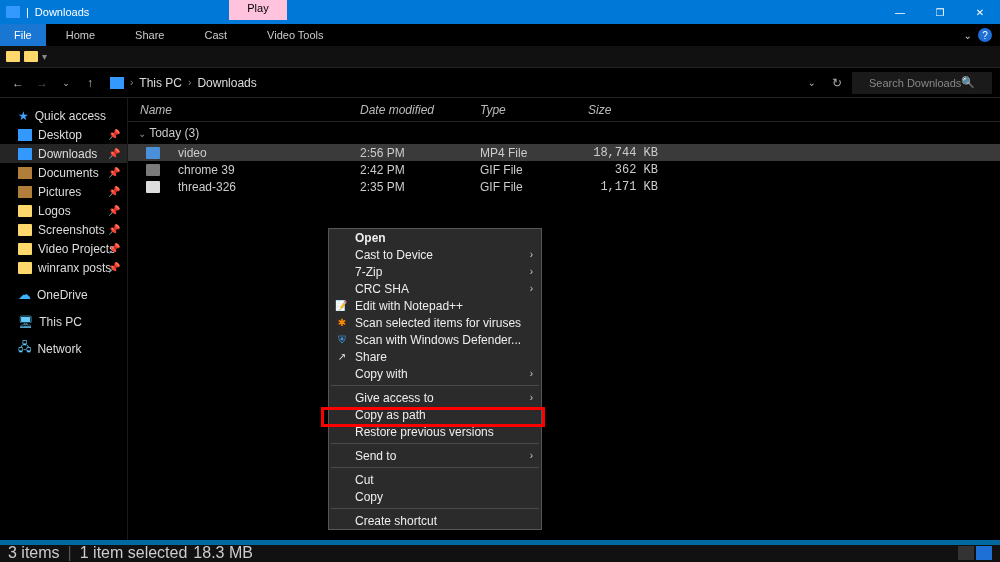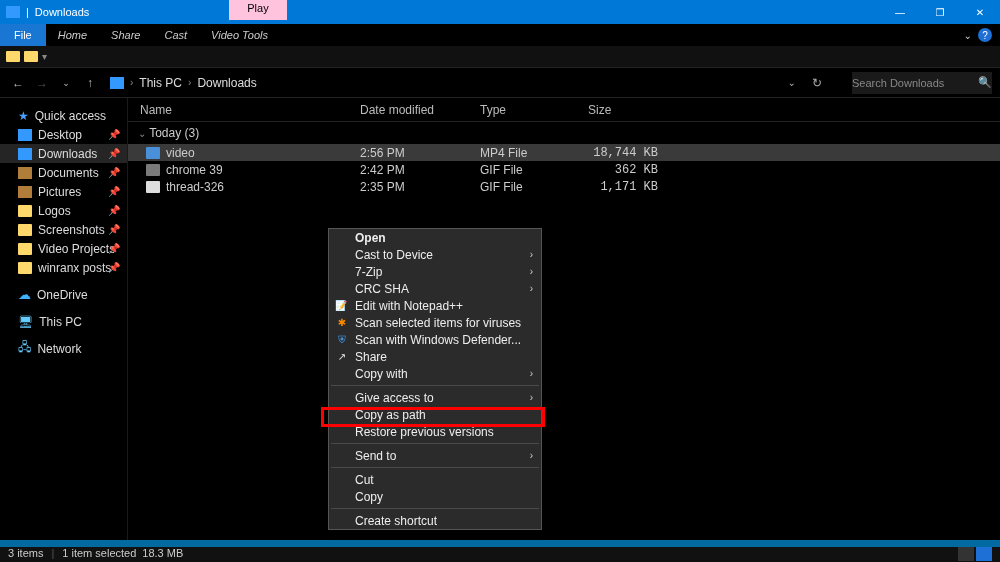--- a/index.html
+++ b/index.html
@@ -8,35 +8,35 @@
 
 .titlebar { height: 24px; background: #0078d7; display: flex; align-items: center; color: #fff; font-size: 11px; }
 .titlebar .title-left { display: flex; align-items: center; gap: 6px; padding-left: 6px; flex: 0 0 auto; }
 .titlebar .tab-play { height: 20px; background: #ffc3de; color: #000; padding: 2px 18px; font-size: 11px; margin-left: 140px; align-self: flex-start; }
 .titlebar .win-controls { margin-left: auto; display: flex; }
 .titlebar .win-btn { width: 40px; height: 24px; display: flex; align-items: center; justify-content: center; font-size: 10px; }
 
 
 .menubar { height: 22px; background: #000; display: flex; align-items: stretch; font-size: 11px; color: #ccc; }
 .menubar .file-btn { background: #1976d2; color: #fff; padding: 0 14px; display: flex; align-items: center; }
-.menubar .m-item { padding: 0 12px; display: flex; align-items: center; font-style: italic; }
+.menubar .m-item { padding: 0 20px; display: flex; align-items: center; }
 .menubar .help-side { margin-left: auto; display: flex; align-items: center; gap: 6px; padding-right: 8px; color: #6cf; }
 .help-circle { width: 14px; height: 14px; border-radius: 50%; background: #1e6fd6; color: #fff; font-size: 10px; display: flex; align-items: center; justify-content: center; }
 
 
 .qat { height: 22px; background: #111; display: flex; align-items: center; gap: 4px; padding-left: 6px; border-bottom: 1px solid #222; }
 .qat .folder-ic { width: 14px; height: 11px; background: #ffd86b; border-radius: 1px; }
 
 
 .addrbar { height: 30px; background: #000; display: flex; align-items: center; gap: 4px; padding: 0 8px; border-bottom: 1px solid #222; font-size: 12px; color: #ddd; }
 .addrbar .nav-arrow { width: 20px; text-align: center; color: #bbb; }
 .breadcrumb { flex: 1; display: flex; align-items: center; gap: 6px; padding: 0 6px; }
 .bc-sep { color: #888; font-size: 10px; }
 .addr-refresh { padding: 0 6px; color: #aaa; }
-.searchbox { width: 140px; height: 22px; background: #1a1a1a; display: flex; align-items: center; justify-content: space-between; padding: 0 0; font-size: 11px; color: #888; margin-left: 20px; }
+.searchbox { width: 140px; height: 22px; background: #1a1a1a; display: flex; align-items: center; justify-content: center; padding: 0 8px; font-size: 11px; color: #888; }
 
 
 .main { display: flex; height: 442px; background: #000; }
 
 
 .sidebar { width: 128px; background: #000; padding: 8px 0; font-size: 12px; color: #ddd; overflow: hidden; border-right: 1px solid #1a1a1a; }
 .sidebar .row { display: flex; align-items: center; gap: 6px; height: 19px; padding: 0 6px 0 18px; position: relative; }
 .sidebar .row.sel { background: #252525; }
 .sidebar .pin { position: absolute; right: 6px; color: #888; font-size: 10px; }
 .sidebar .group { margin-bottom: 8px; }
@@ -46,49 +46,49 @@
 .ic-desktop { background: #3399ff; }
 .ic-downloads { background: #3399ff; }
 .ic-docs { background: #b07d3b; }
 .ic-pics { background: #b07d3b; }
 .ic-cloud { color: #3db2ff; font-size: 13px; }
 .ic-pc { color: #6cf; font-size: 12px; }
 .ic-net { color: #6cf; font-size: 12px; }
 
 
 .files { flex: 1; position: relative; font-size: 12px; color: #ccc; }
-.col-headers { display: flex; height: 24px; align-items: center; border-bottom: 1px solid #222; color: #bbb; }
+.col-headers { display: flex; height: 24px; align-items: center; border-bottom: 1px solid #222; color: #bbb; font-style: italic; }
 .col-name { width: 232px; padding-left: 12px; }
 .col-date { width: 120px; }
 .col-type { width: 108px; }
 .col-size { width: 80px; }
 .group-hdr { padding: 4px 0 4px 10px; color: #ccc; }
 .group-hdr::before { content: "⌄ "; color: #888; font-size: 10px; }
 .file-row { display: flex; height: 17px; align-items: center; }
 .file-row.sel { background: #3a3a3a; }
 .file-row .cell { overflow: hidden; white-space: nowrap; }
-.file-row .c-name { width: 232px; padding-left: 18px; display: flex; align-items: center; gap: 6px; }
+.file-row .c-name { width: 232px; padding-left: 18px; display: flex; align-items: center; gap: 18px; }
 .file-row .c-date { width: 120px; }
 .file-row .c-type { width: 108px; }
 .file-row .c-size { width: 80px; text-align: right; padding-right: 10px; font-family: Liberation Mono, monospace; }
 .fic { width: 14px; height: 12px; background: #4a90d9; display: inline-block; border-radius: 1px; flex-shrink: 0; }
 .fic.gif { background: #7a7a7a; }
 .fic.txt { background: #ddd; }
 
 
 .ctx { position: absolute; left: 200px; top: 130px; width: 214px; background: #2b2b2b; border: 1px solid #555; font-size: 12px; color: #eee; box-shadow: 2px 2px 6px rgba(0,0,0,.6); z-index: 50; }
 .ctx .cm-row { height: 17px; display: flex; align-items: center; padding: 0 10px 0 26px; position: relative; }
 .ctx .cm-row.bold { font-weight: bold; }
 .ctx .cm-sep { height: 1px; background: #4a4a4a; margin: 3px 2px; }
 .ctx .cm-arrow { position: absolute; right: 8px; color: #ccc; font-size: 10px; }
 .ctx .cm-icon { position: absolute; left: 6px; width: 14px; height: 14px; display: flex; align-items: center; justify-content: center; font-size: 10px; }
 .ctx .highlight { position: absolute; border: 3px solid #ff0000; pointer-events: none; }
 
 
-.statusbar { height: 20px; background: #111; display: flex; align-items: flex-start; color: #ccc; font-size: 11px; padding: 0 8px; border-top: 7px solid #0369a1; }
+.statusbar { height: 20px; background: #111; display: flex; align-items: center; color: #ccc; font-size: 16px; padding: 0 8px; border-top: 5px solid #0369a1; }
 .statusbar .spacer { flex: 1; }
 .statusbar .view-ic { width: 16px; height: 14px; background: #333; margin-left: 2px; }
 .statusbar .view-ic.on { background: #1e6fd6; }
 .statusbar .sep { margin: 0 8px; color: #555; }
 
 
 .taskbar { height: 24px; background: #101010; display: flex; align-items: center; padding: 0 4px; gap: 0; }
 .taskbar .tb { width: 28px; height: 24px; display: flex; align-items: center; justify-content: center; font-size: 13px; color: #eee; }
 </style>
 </head>

